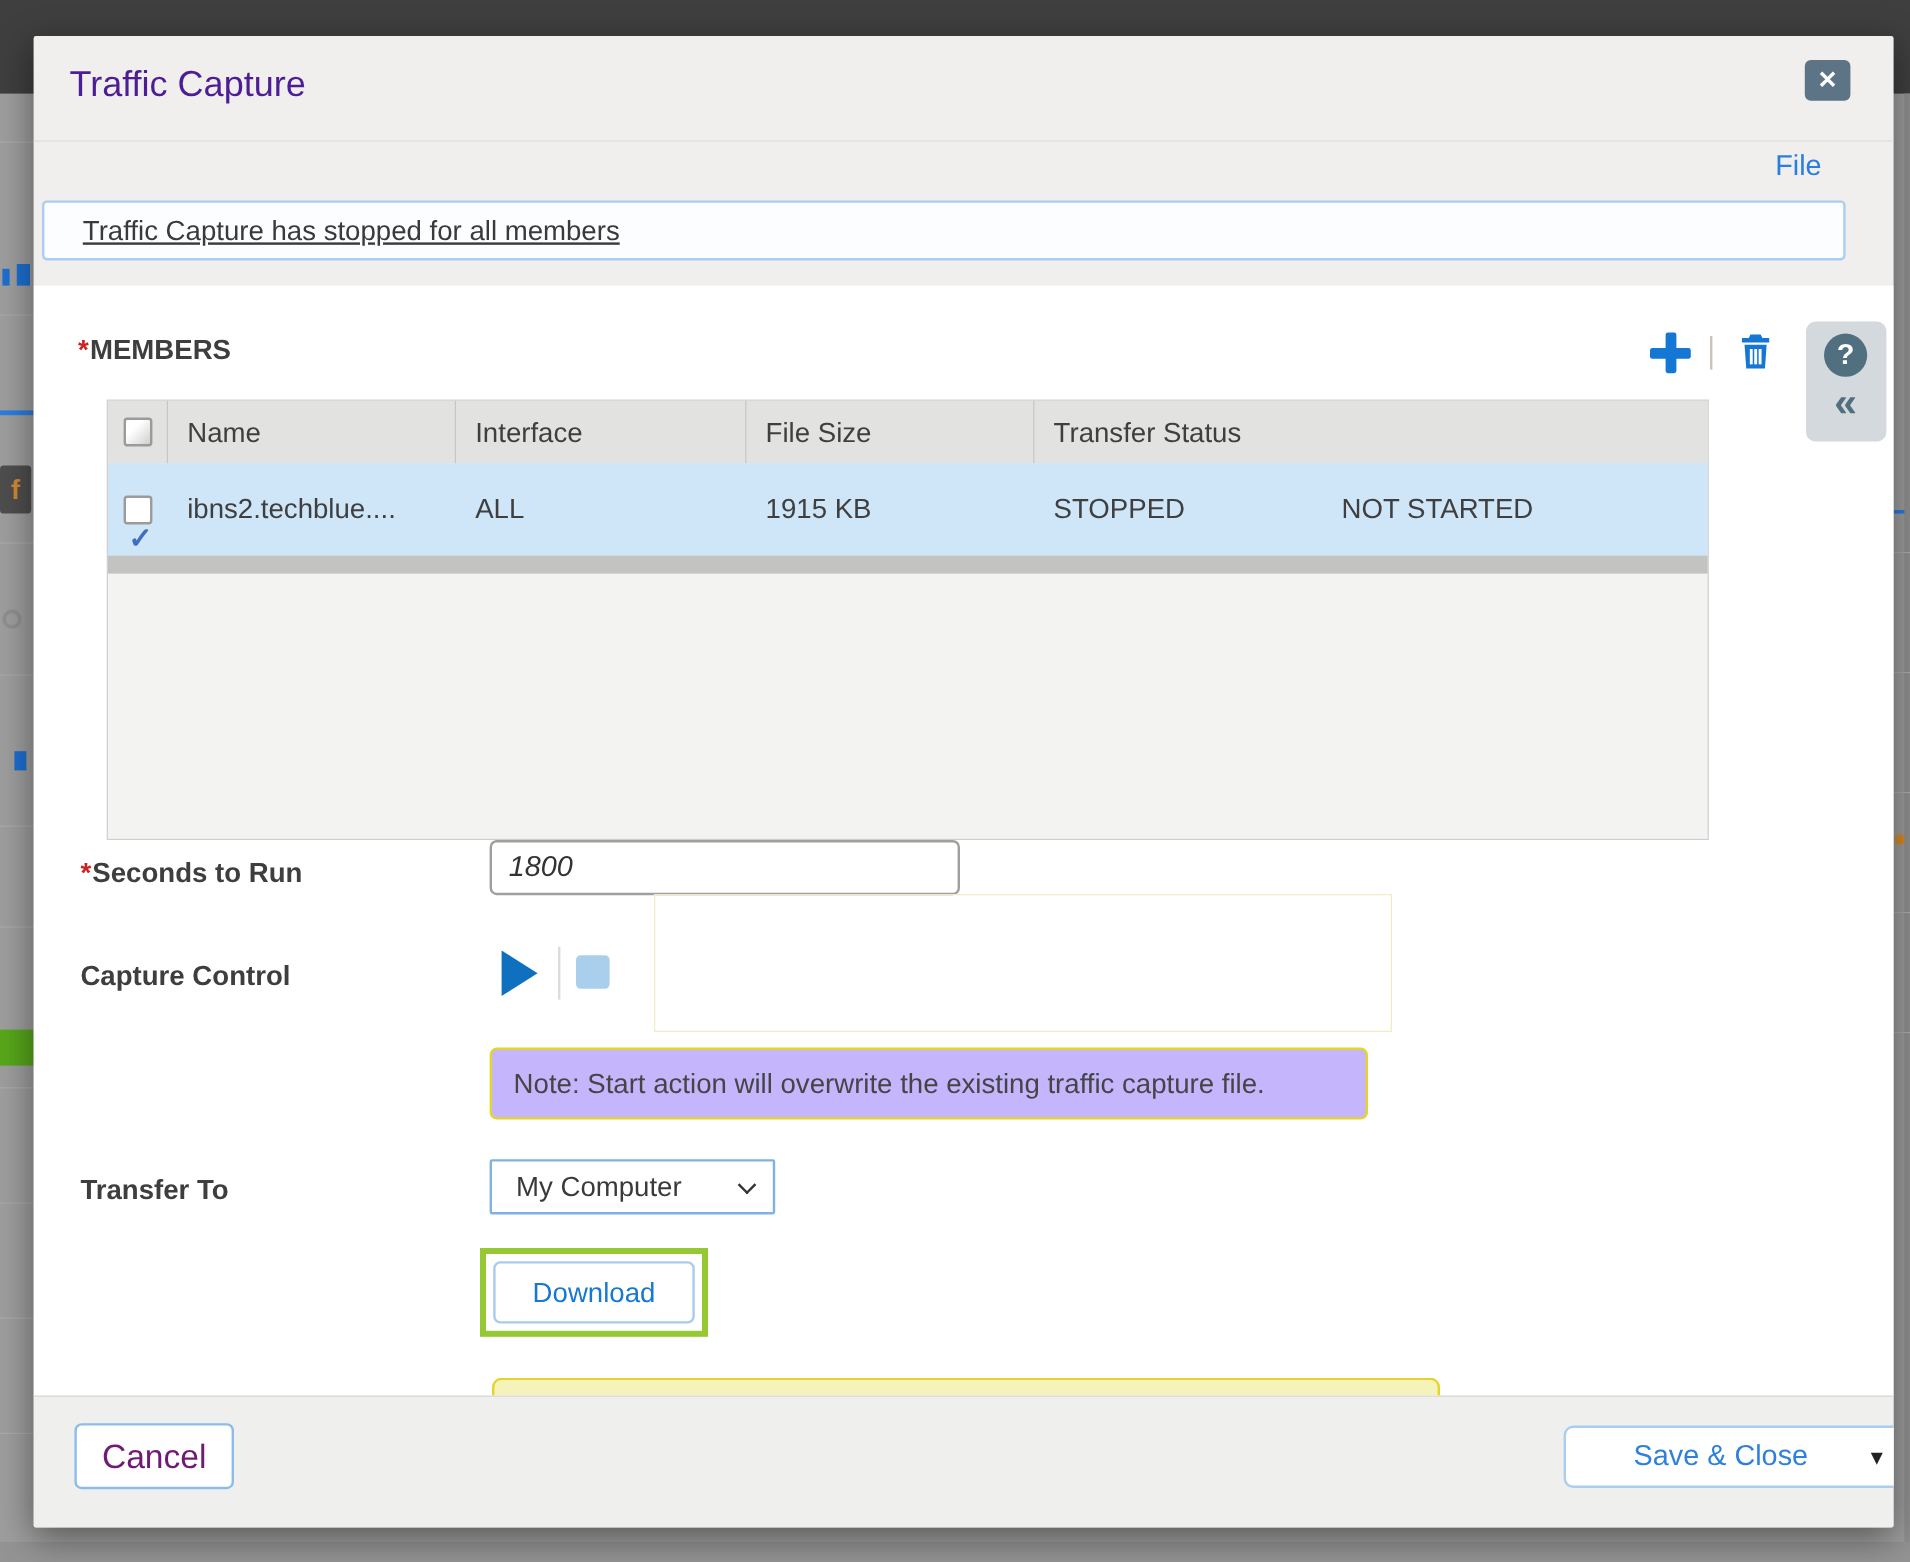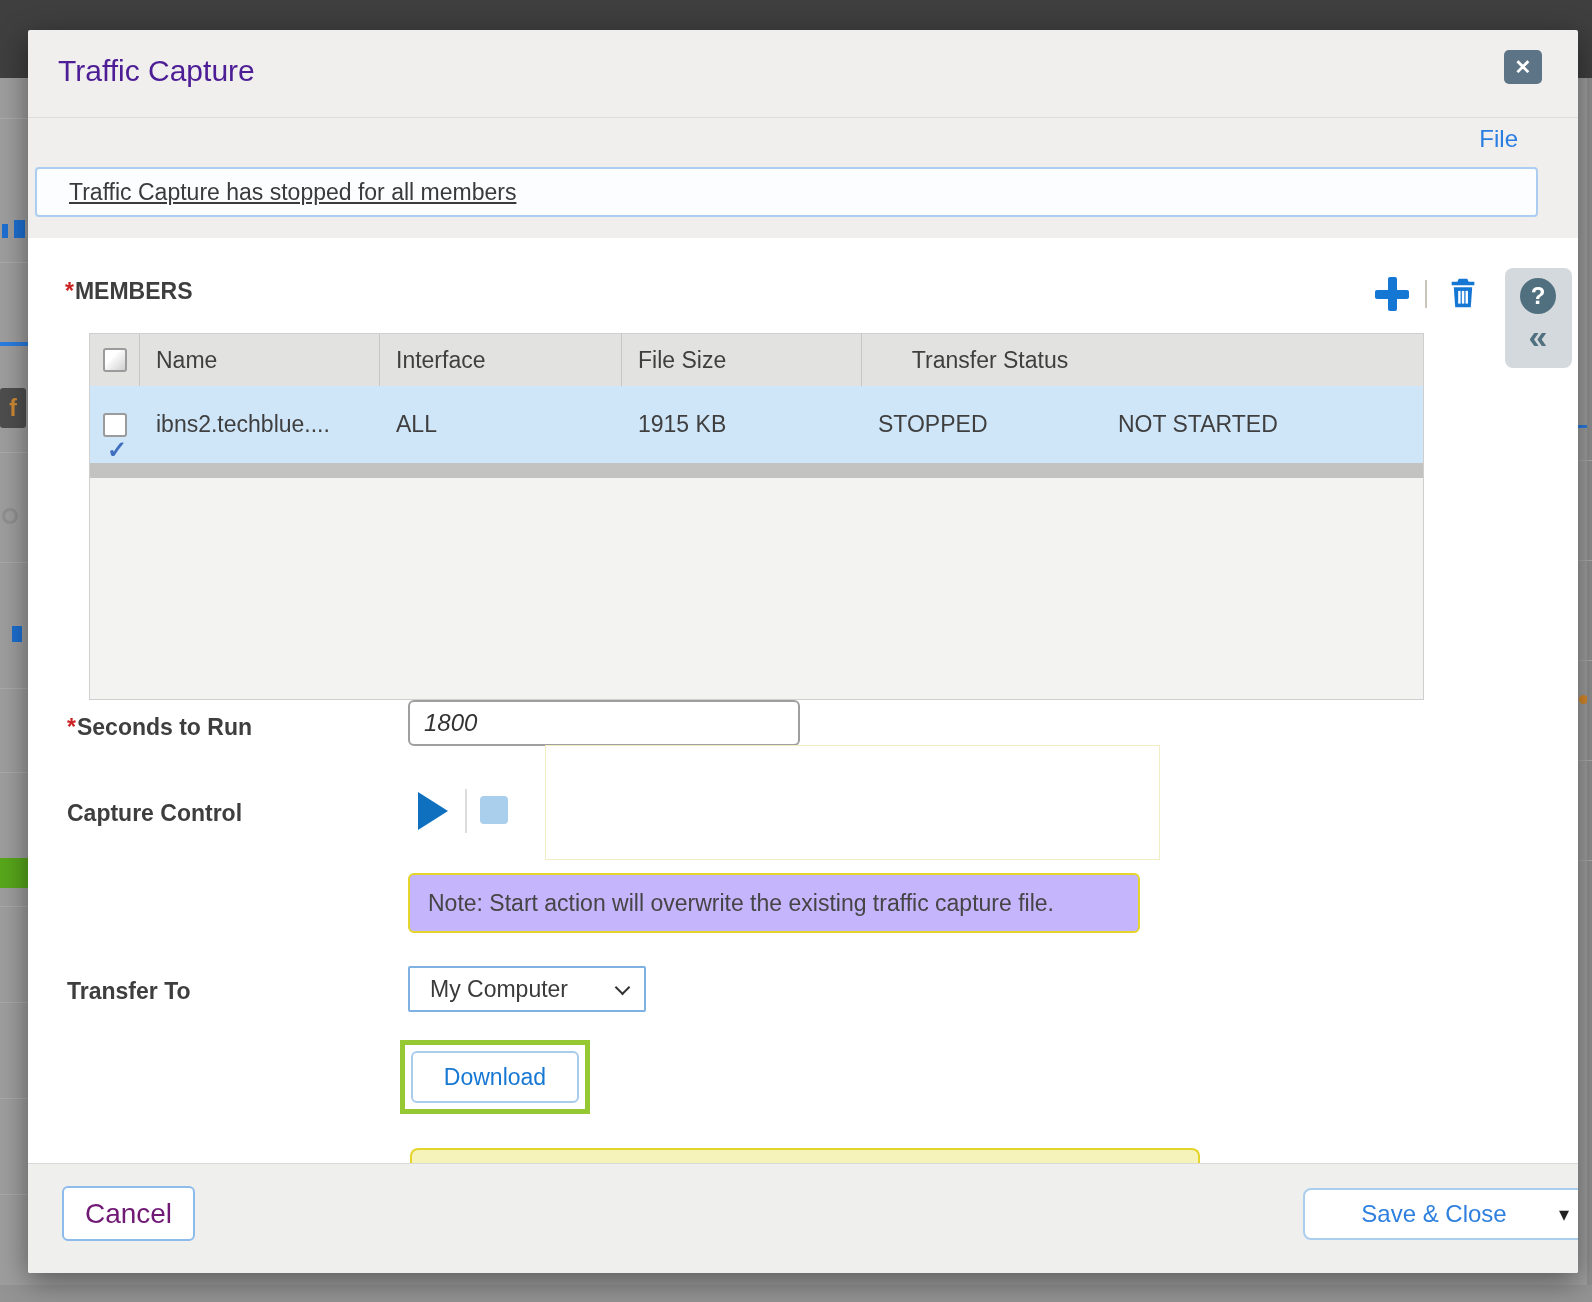--- a/index.html
+++ b/index.html
@@ -44,21 +44,21 @@
   .help-circle{position:absolute;left:15px;top:10px;width:36px;height:36px;border-radius:50%;background:#51707f;
                color:#fff;font-size:24px;font-weight:bold;text-align:center;line-height:36px;cursor:pointer;}
   .collapse{position:absolute;left:15px;top:48px;width:36px;height:40px;color:#51707f;font-size:34px;font-weight:bold;
             text-align:center;line-height:40px;cursor:pointer;}
 
   
   .mtable{position:absolute;left:37px;top:95px;width:1335px;height:367px;border:1px solid #cfcfcf;background:#f3f3f1;margin-left:24px;}
   .thead,.trow{display:grid;grid-template-columns:50px 240px 242px 240px 240px 1fr;}
   .thead{height:52px;background:#e2e2e0;}
   .th{font-size:23px;color:#3f3f3f;line-height:52px;padding-left:16px;border-right:1px solid #c6c6c6;}
-  .th:last-child{border-right:none;text-align:center;}
+  .th:last-child{border-right:none;}
   .trow{height:77px;background:#cfe5f8;}
   .td{font-size:23px;color:#3f3f3f;line-height:77px;padding-left:16px;white-space:nowrap;overflow:hidden;}
   .cbcell{display:flex;align-items:center;justify-content:center;padding:0;}
   .checkbox{display:inline-block;width:24px;height:24px;border:2px solid #9b9b9b;border-radius:3px;
             background:linear-gradient(135deg,#ffffff 35%,#cfcfcf);cursor:pointer;}
   .checkbox.checked{background:#fff;position:relative;}
   .checkbox.checked .check{position:absolute;left:2px;top:-4px;color:#3f6fbe;font-size:24px;font-weight:bold;}
   .hscroll{height:15px;background:#c3c3c2;cursor:pointer;}
 
   

